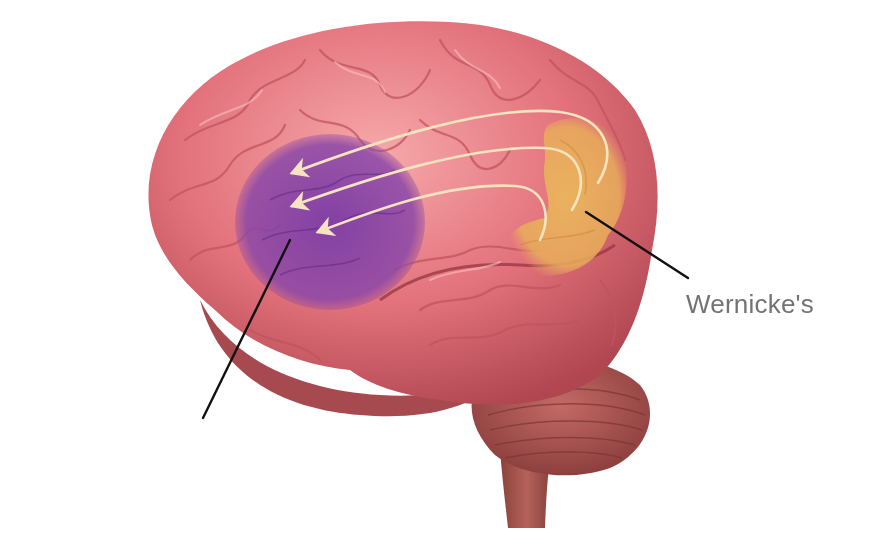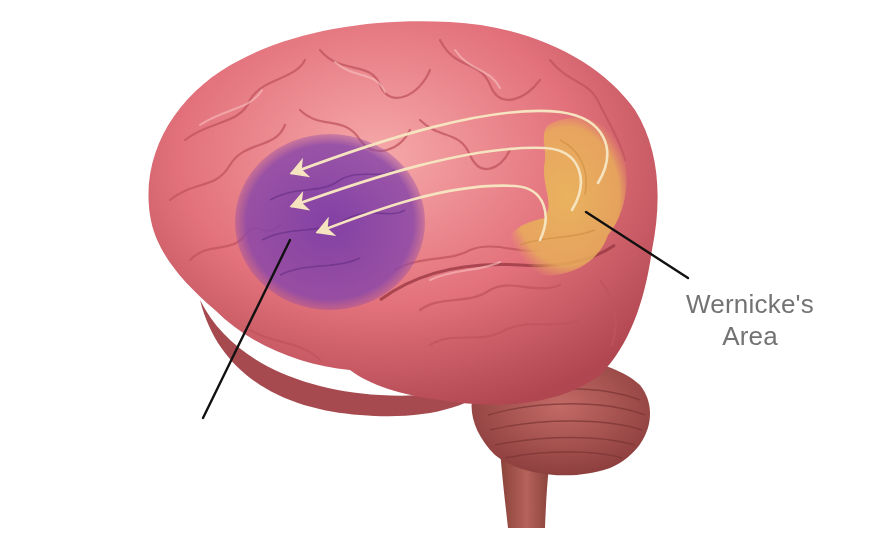--- a/index.html
+++ b/index.html
@@ -102,15 +102,14 @@
       <path d="M572,210 C590,180 580,150 545,148 C470,145 370,178 292,206" marker-end="url(#arrowhead)"></path>
       <path d="M540,240 C552,215 545,188 515,186 C450,182 375,210 318,232" marker-end="url(#arrowhead)"></path>
     </g>
 
     <line x1="290" y1="240" x2="203" y2="418" stroke="#111111" stroke-width="2.4" stroke-linecap="round"></line>
     <line x1="586" y1="212" x2="688" y2="278" stroke="#111111" stroke-width="2.4" stroke-linecap="round"></line>
   </svg>
 
   <div id="wernicke-label" class="label">
     <div>Wernicke's</div>
-    <div>Area</div>
   </div>
 </div>
 
 </body></html>

